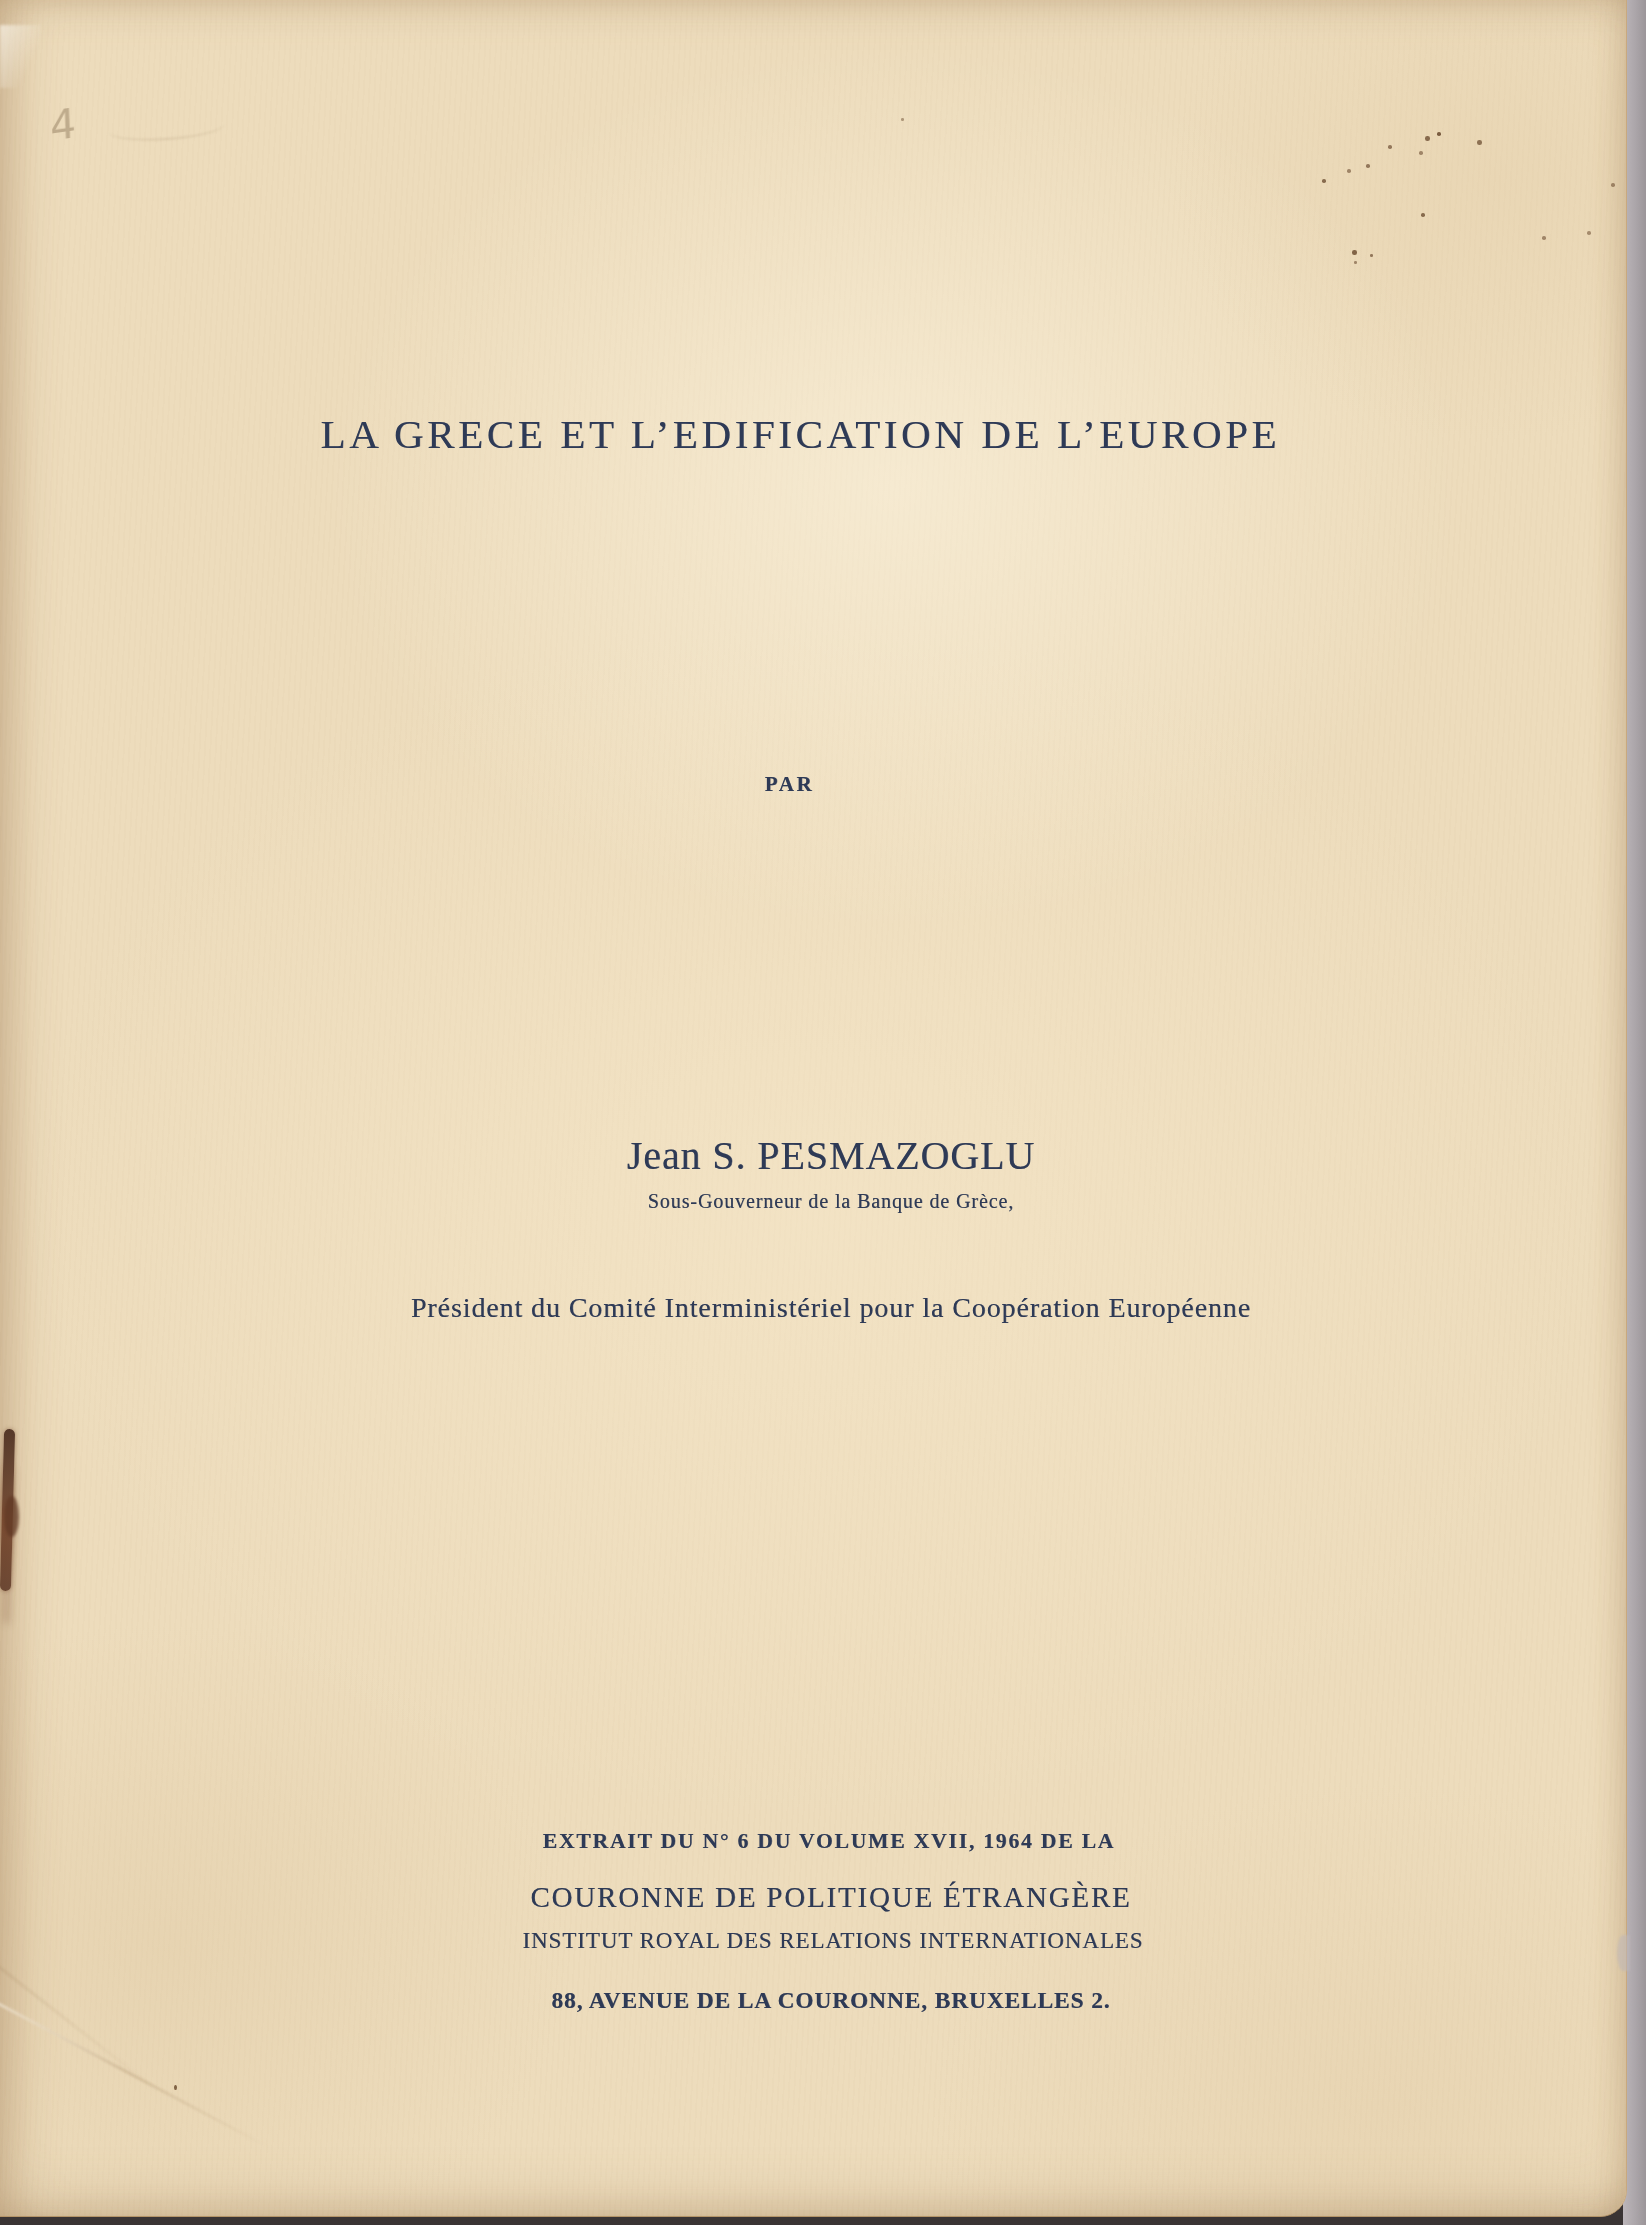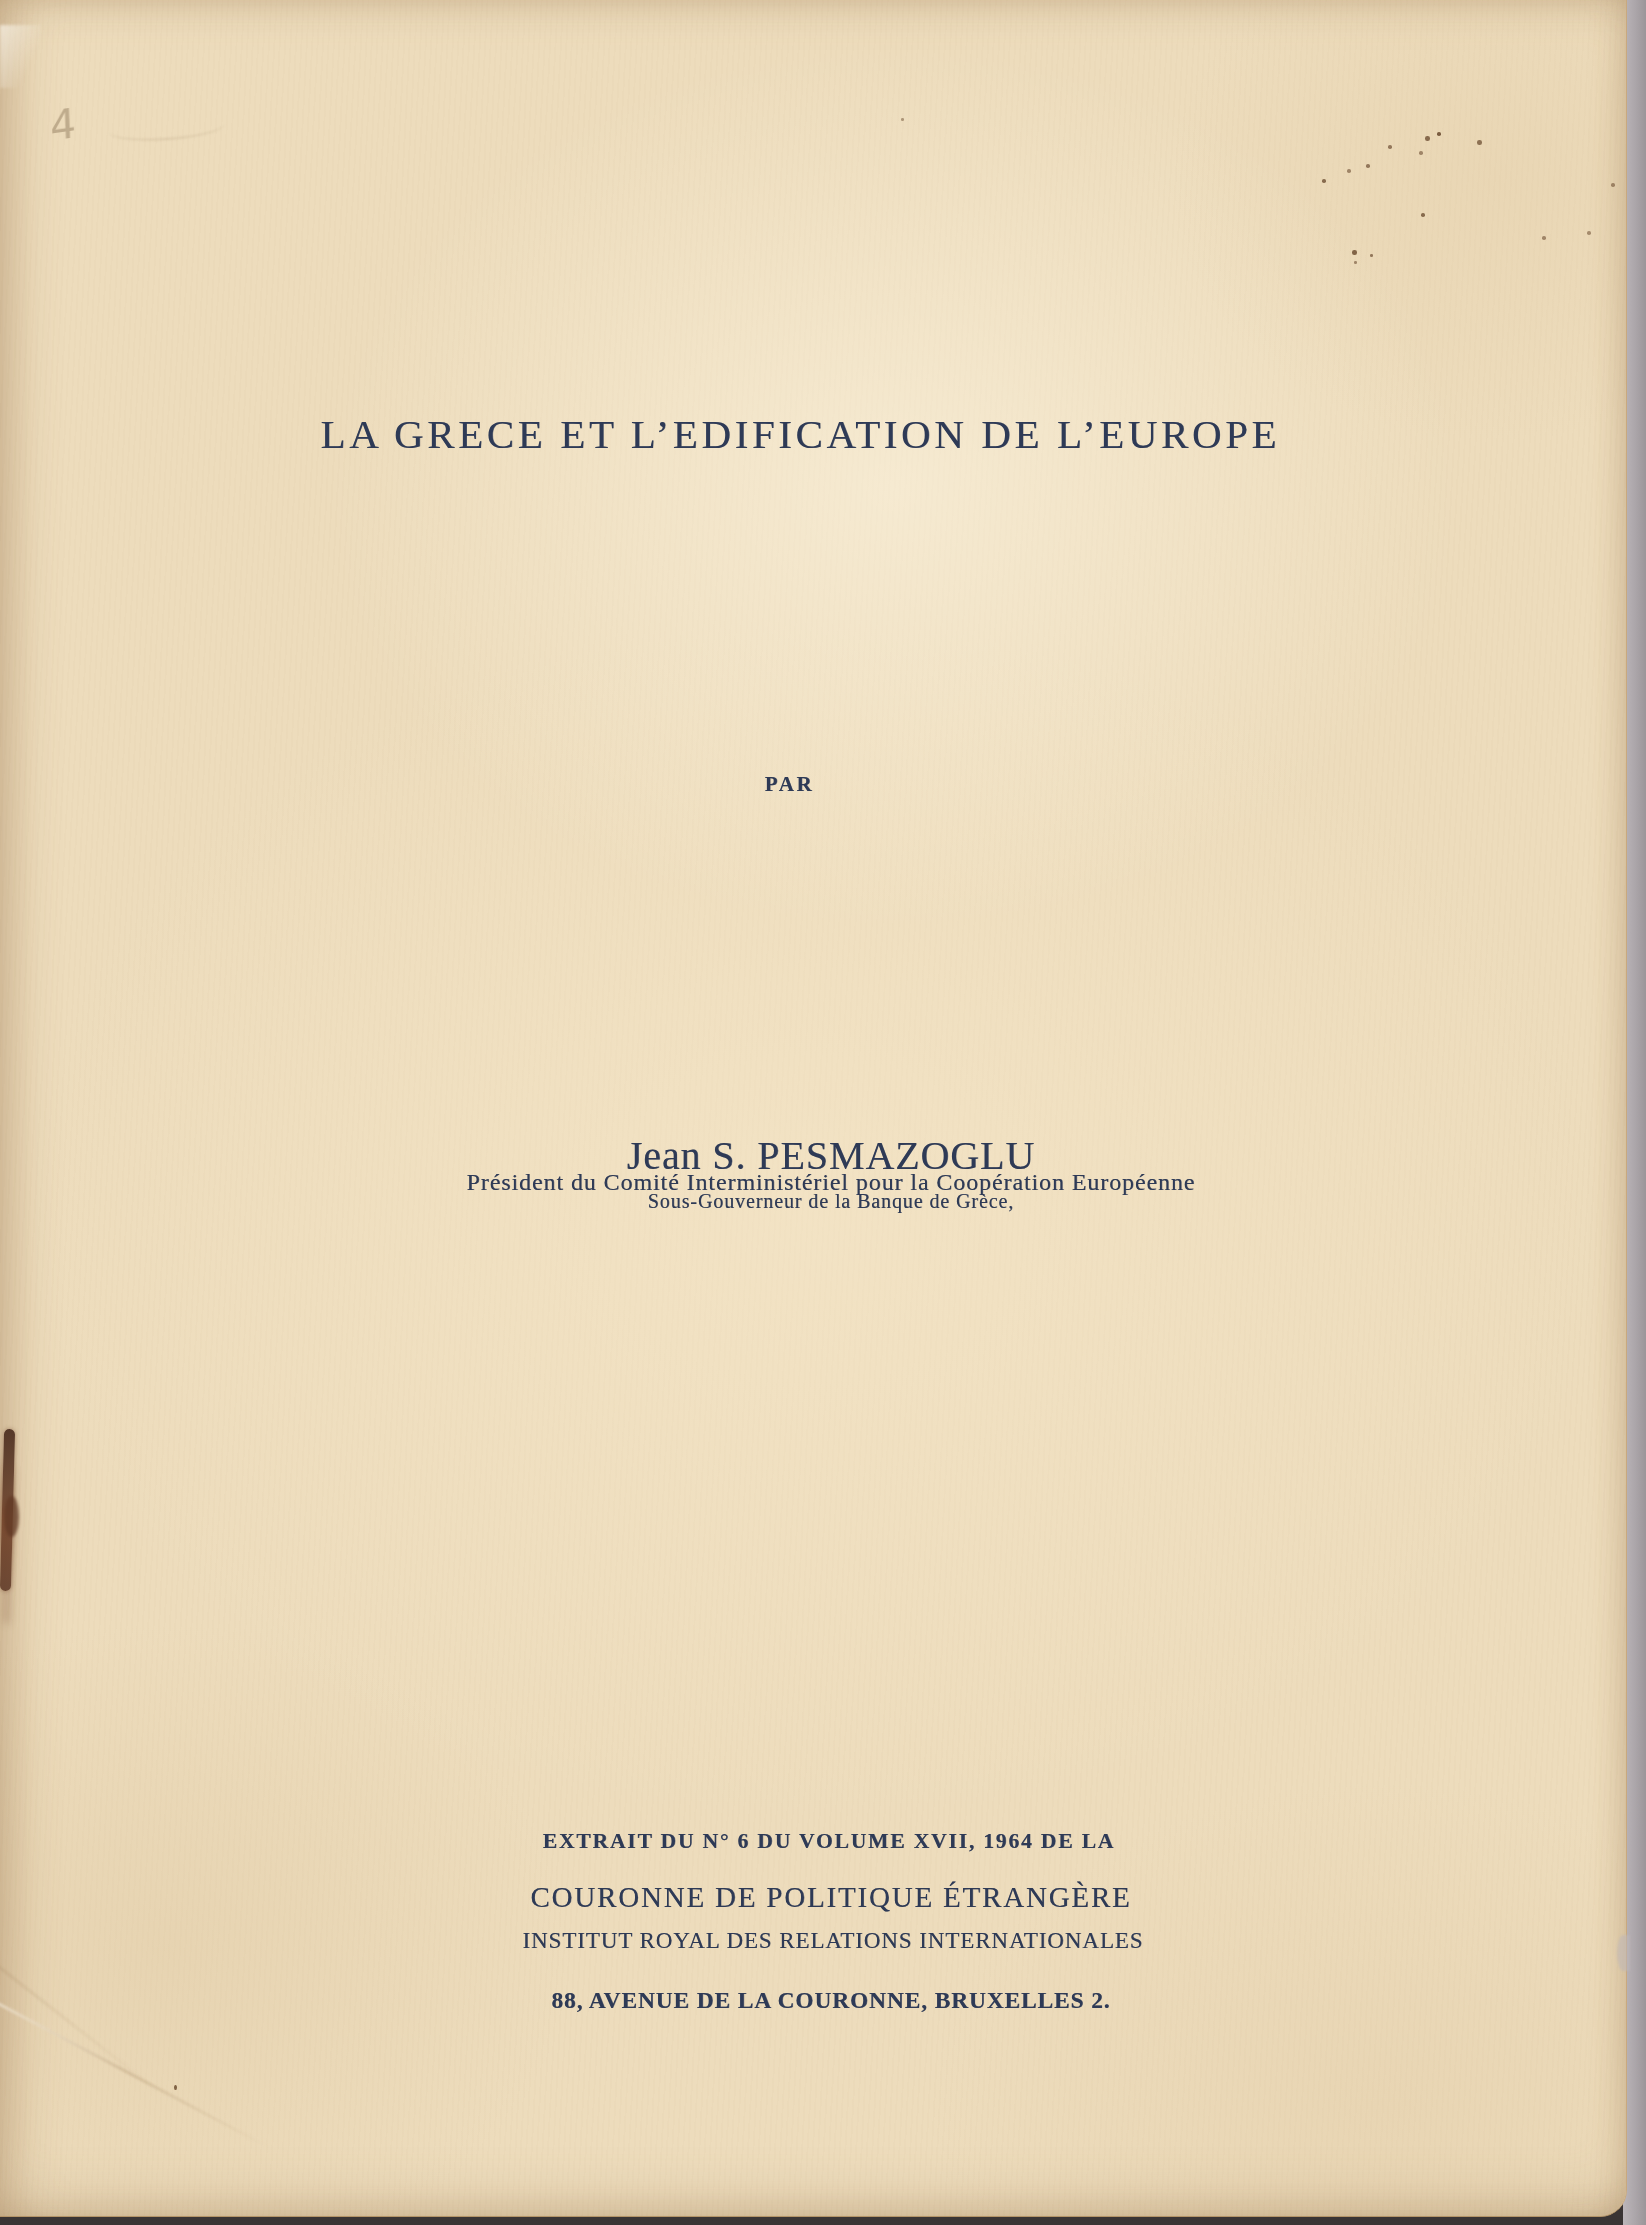--- a/index.html
+++ b/index.html
@@ -32,21 +32,21 @@
     border-right:1.8px solid #c9a97e;
     border-bottom:1.8px solid #b59468;
     border-bottom-right-radius:27px;
   }
   .ink{color:#2e3a56;text-shadow:0.4px 0.4px 0.6px rgba(46,58,86,0.55);}
   .line{position:absolute;left:0;width:1626px;text-align:center;white-space:nowrap;}
   .doc-title{top:410px;font-size:41px;letter-spacing:3.6px;transform:translateX(-12.6px);}
   .byline{top:772px;font-size:21px;font-weight:bold;letter-spacing:2.7px;transform:translateX(-23.4px);}
   .author-name{top:1132px;font-size:40px;letter-spacing:0.9px;transform:translateX(18px);}
   .role1{top:1190px;font-size:20px;letter-spacing:0.9px;transform:translateX(18px);}
-  .role2{top:1169px;font-size:24px;letter-spacing:0.9px;transform:translateX(18px);}
+  .role2{top:1292px;font-size:28px;letter-spacing:0.9px;transform:translateX(18px);}
   .imp1{top:1829px;font-size:21.6px;font-weight:bold;letter-spacing:1.8px;transform:translateX(16px);}
   .imp2{top:1881px;font-size:29px;letter-spacing:1.8px;transform:translateX(18px);}
   .imp3{top:1928px;font-size:23px;letter-spacing:0.9px;transform:translateX(20px);}
   .imp4{top:1987px;font-size:23.4px;font-weight:bold;letter-spacing:0.9px;transform:translateX(18px);}
   .pencil-mark{
     position:absolute;left:50px;top:101px;font-size:41px;
     font-family:"DejaVu Sans",sans-serif;
     color:rgba(146,124,94,0.50);transform:rotate(-8deg) skewX(-6deg);
     filter:blur(0.4px);
   }

